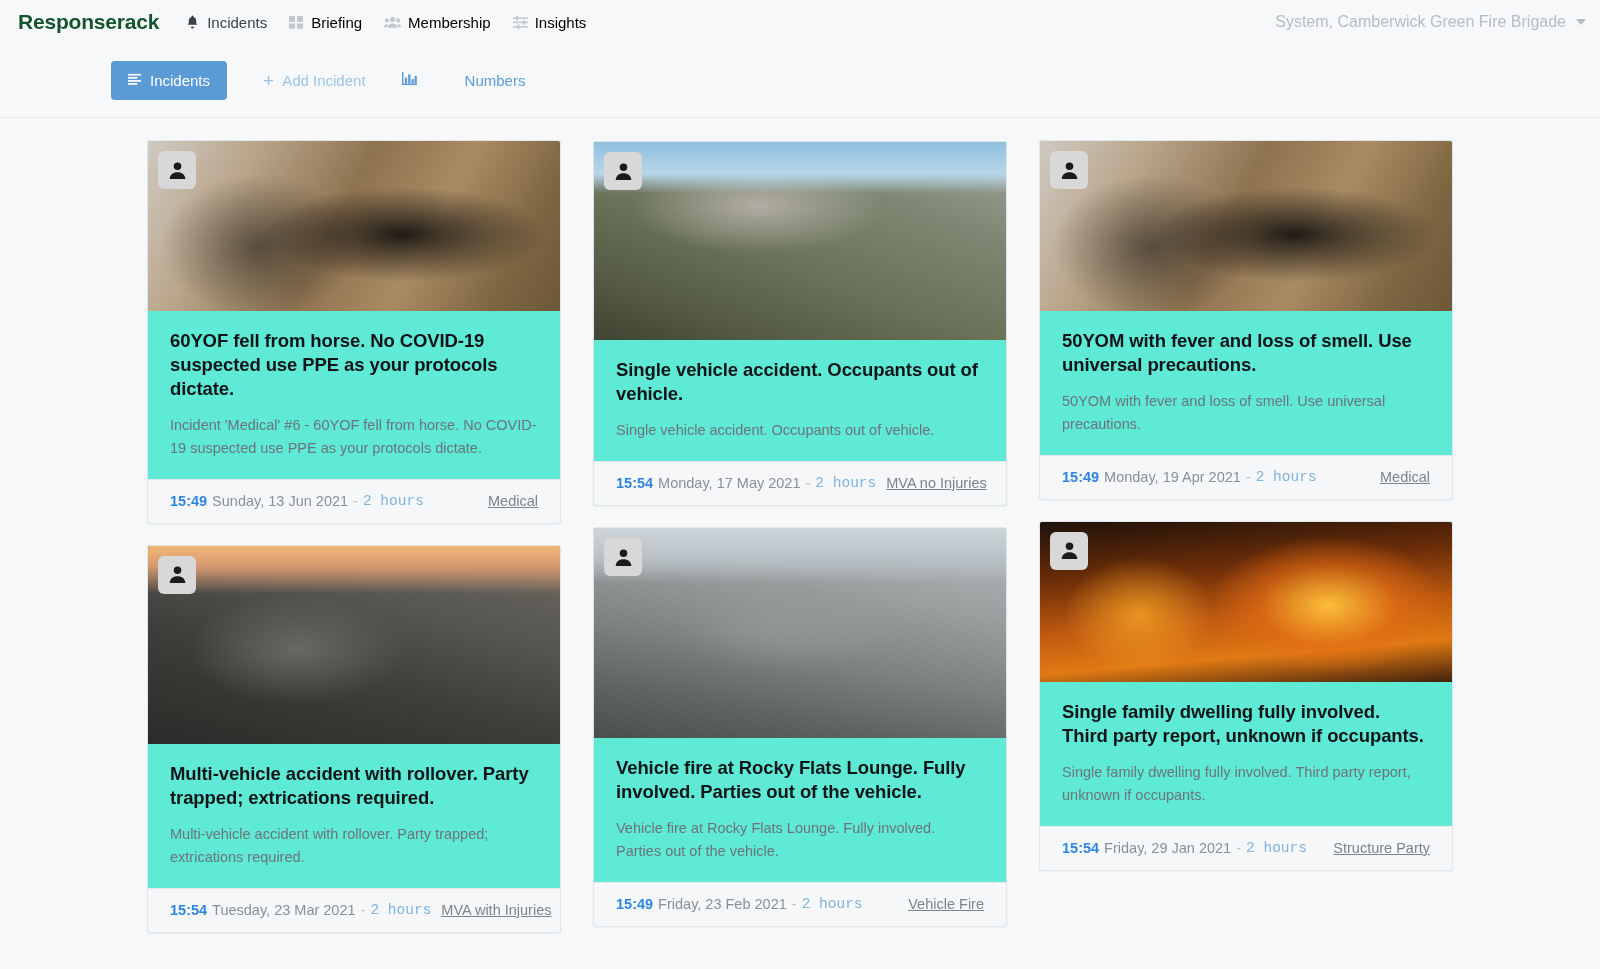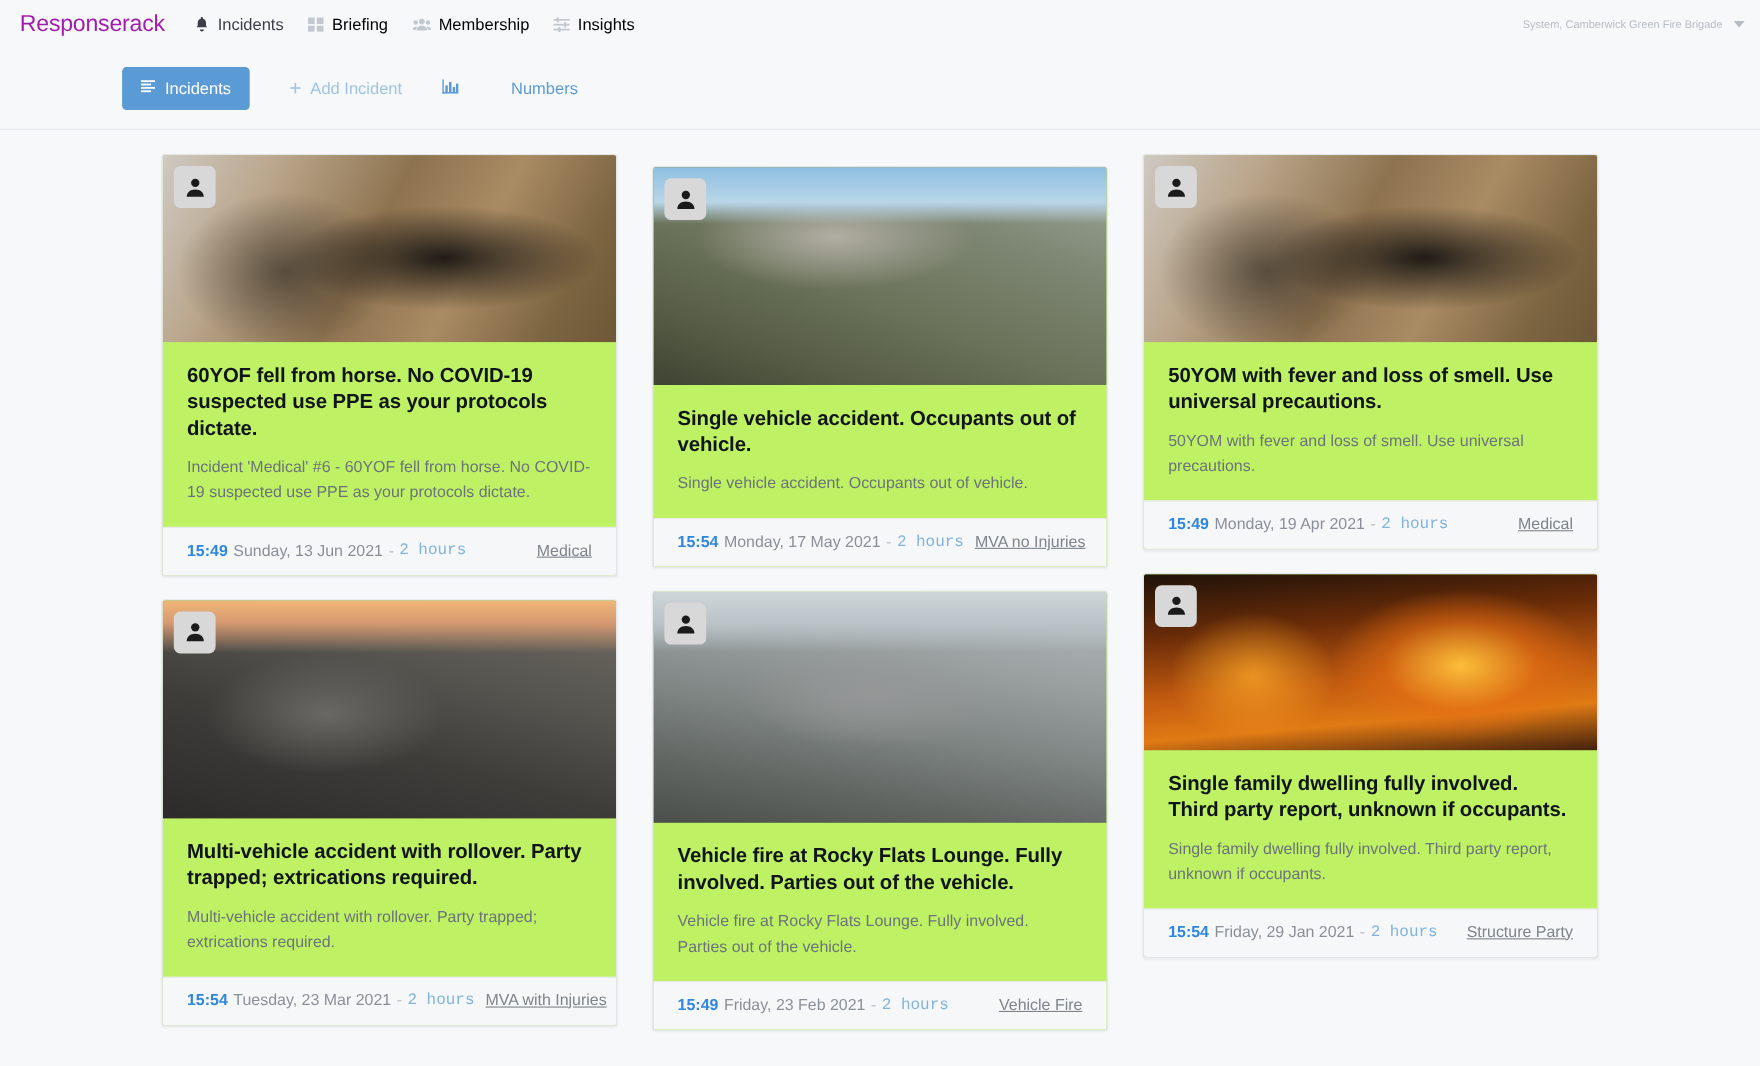--- a/index.html
+++ b/index.html
@@ -14,40 +14,40 @@
   .topnav {
     height: 44px;
     background: #f7f8fa;
     display: flex;
     align-items: center;
     padding: 0 16px 0 18px;
     position: relative;
   }
   .brand {
     font-size: 21px;
-    color: #a21caf;
-    font-weight: 400;
+    color: #14532d;
+    font-weight: 700;
     letter-spacing: -0.2px;
     margin-right: 26px;
     white-space: nowrap;
   }
   .navlinks { display: flex; align-items: center; gap: 22px; }
   .navlink {
     display: flex; align-items: center; gap: 7px;
     font-size: 15px;
     color: #000000;
     white-space: nowrap;
     cursor: pointer;
   }
   .navlink.active { color: #3b4048; }
   .navlink .ico { display: inline-flex; align-items: center; }
   .user-area {
     position: absolute; right: 14px; top: 0; height: 44px;
     display: flex; align-items: center; gap: 10px;
-    font-size: 10px; color: #b6bcc4; white-space: nowrap; cursor: pointer;
+    font-size: 16px; color: #b6bcc4; white-space: nowrap; cursor: pointer;
   }
   .caret {
     width: 0; height: 0;
     border-left: 5px solid transparent;
     border-right: 5px solid transparent;
     border-top: 6px solid #b6bcc4;
   }
 
   
   .toolbar {
@@ -85,24 +85,24 @@
   .grid {
     position: relative;
     padding: 22px 0 0 0;
     width: 1600px;
     display: flex;
     justify-content: center;
     gap: 32px;
     align-items: flex-start;
   }
   .col { width: 414px; display: flex; flex-direction: column; gap: 21px; }
-  .col.mid { margin-top: 11px; }
+  .col.mid { margin-top: 1px; }
 
   .card {
-    background: #bef264;
+    background: #5eead4;
     border: 1px solid #e2e5e9;
     border-radius: 3px;
     box-shadow: 0 1px 2px rgba(0,0,0,0.05);
     overflow: hidden;
   }
   .card-img {
     position: relative;
     width: 100%;
     background-position: center;
     background-size: cover;

